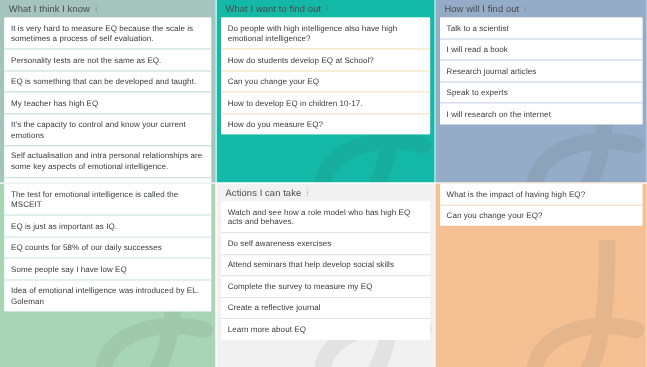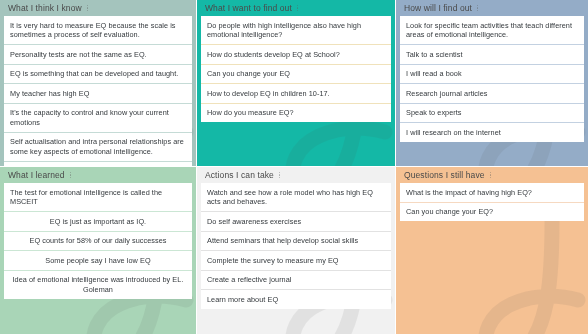--- a/index.html
+++ b/index.html
@@ -94,21 +94,21 @@
   .p-know    { background: #a4c4bd; }
   .p-find    { background: #14b8a6; }
   .p-how     { background: #94acc7; }
   .p-learned { background: #a9d5b7; }
   .p-actions { background: #f1f1f1; }
   .p-quest   { background: #f5c193; }
 
   .p-know    .card + .card { border-top: 1px solid #c5dbd6; }
   .p-find    .card + .card { border-top: 1px solid #f0e2bb; }
   .p-how     .card + .card { border-top: 1px solid #c3d1e1; }
-  .p-learned .card + .card { border-top: 1px solid #cbe6d4; text-align: center; }
+  .p-learned .card + .card { border-top: 1px solid #cbe6d4; }
   .p-actions .card + .card { border-top: 1px solid #e2e2e2; }
   .p-quest   .card + .card { border-top: 1px solid #f6d9c1; }
 
   
   .p-find  { border-left: 1px solid #ffffff; border-right: 1px solid #ffffff; }
   .p-actions { border-left: 1px solid #ffffff; border-right: 1px solid #ffffff; }
   .p-learned, .p-actions, .p-quest { border-top: 1px solid #ffffff; }
 </style>
 </head>
 <body>
@@ -168,41 +168,32 @@
       </div>
       <div class="panel-header">
         <span class="panel-title">How will I find out</span>
         <span class="header-menu-icon">
           <i></i>
           <i></i>
           <i></i>
         </span>
       </div>
       <div class="card-stack">
-        <div class="card">Look for specific team activities that teach different areas of emotional intelligence.</div>
         <div class="card">Talk to a scientist</div>
         <div class="card">I will read a book</div>
         <div class="card">Research journal articles</div>
         <div class="card">Speak to experts</div>
         <div class="card">I will research on the internet</div>
       </div>
     </div>
     <div class="panel p-learned">
       <div class="watermark">
         <svg viewBox="0 0 120 150" xmlns="http://www.w3.org/2000/svg">
           <path d="M78 2 C 78 60, 74 96, 60 120 C 48 141, 26 146, 16 132 C 6 118, 16 96, 38 86 C 58 77, 82 76, 104 82" fill="none" stroke="#4a4a4a" stroke-width="15" stroke-linecap="round" stroke-linejoin="round"></path>
         </svg>
-      </div>
-      <div class="panel-header">
-        <span class="panel-title">What I learned</span>
-        <span class="header-menu-icon">
-          <i></i>
-          <i></i>
-          <i></i>
-        </span>
       </div>
       <div class="card-stack">
         <div class="card">The test for emotional intelligence is called the MSCEIT</div>
         <div class="card">EQ is just as important as IQ.</div>
         <div class="card">EQ counts for 58% of our daily successes</div>
         <div class="card">Some people say I have low EQ</div>
         <div class="card">Idea of emotional intelligence was introduced by EL. Goleman</div>
       </div>
     </div>
     <div class="panel p-actions">
@@ -227,26 +218,18 @@
         <div class="card">Create a reflective journal</div>
         <div class="card">Learn more about EQ</div>
       </div>
     </div>
     <div class="panel p-quest">
       <div class="watermark">
         <svg viewBox="0 0 120 150" xmlns="http://www.w3.org/2000/svg">
           <path d="M78 2 C 78 60, 74 96, 60 120 C 48 141, 26 146, 16 132 C 6 118, 16 96, 38 86 C 58 77, 82 76, 104 82" fill="none" stroke="#4a4a4a" stroke-width="15" stroke-linecap="round" stroke-linejoin="round"></path>
         </svg>
       </div>
-      <div class="panel-header">
-        <span class="panel-title">Questions I still have</span>
-        <span class="header-menu-icon">
-          <i></i>
-          <i></i>
-          <i></i>
-        </span>
-      </div>
       <div class="card-stack">
         <div class="card">What is the impact of having high EQ?</div>
         <div class="card">Can you change your EQ?</div>
       </div>
     </div>
   </div>
 
 </body></html>

